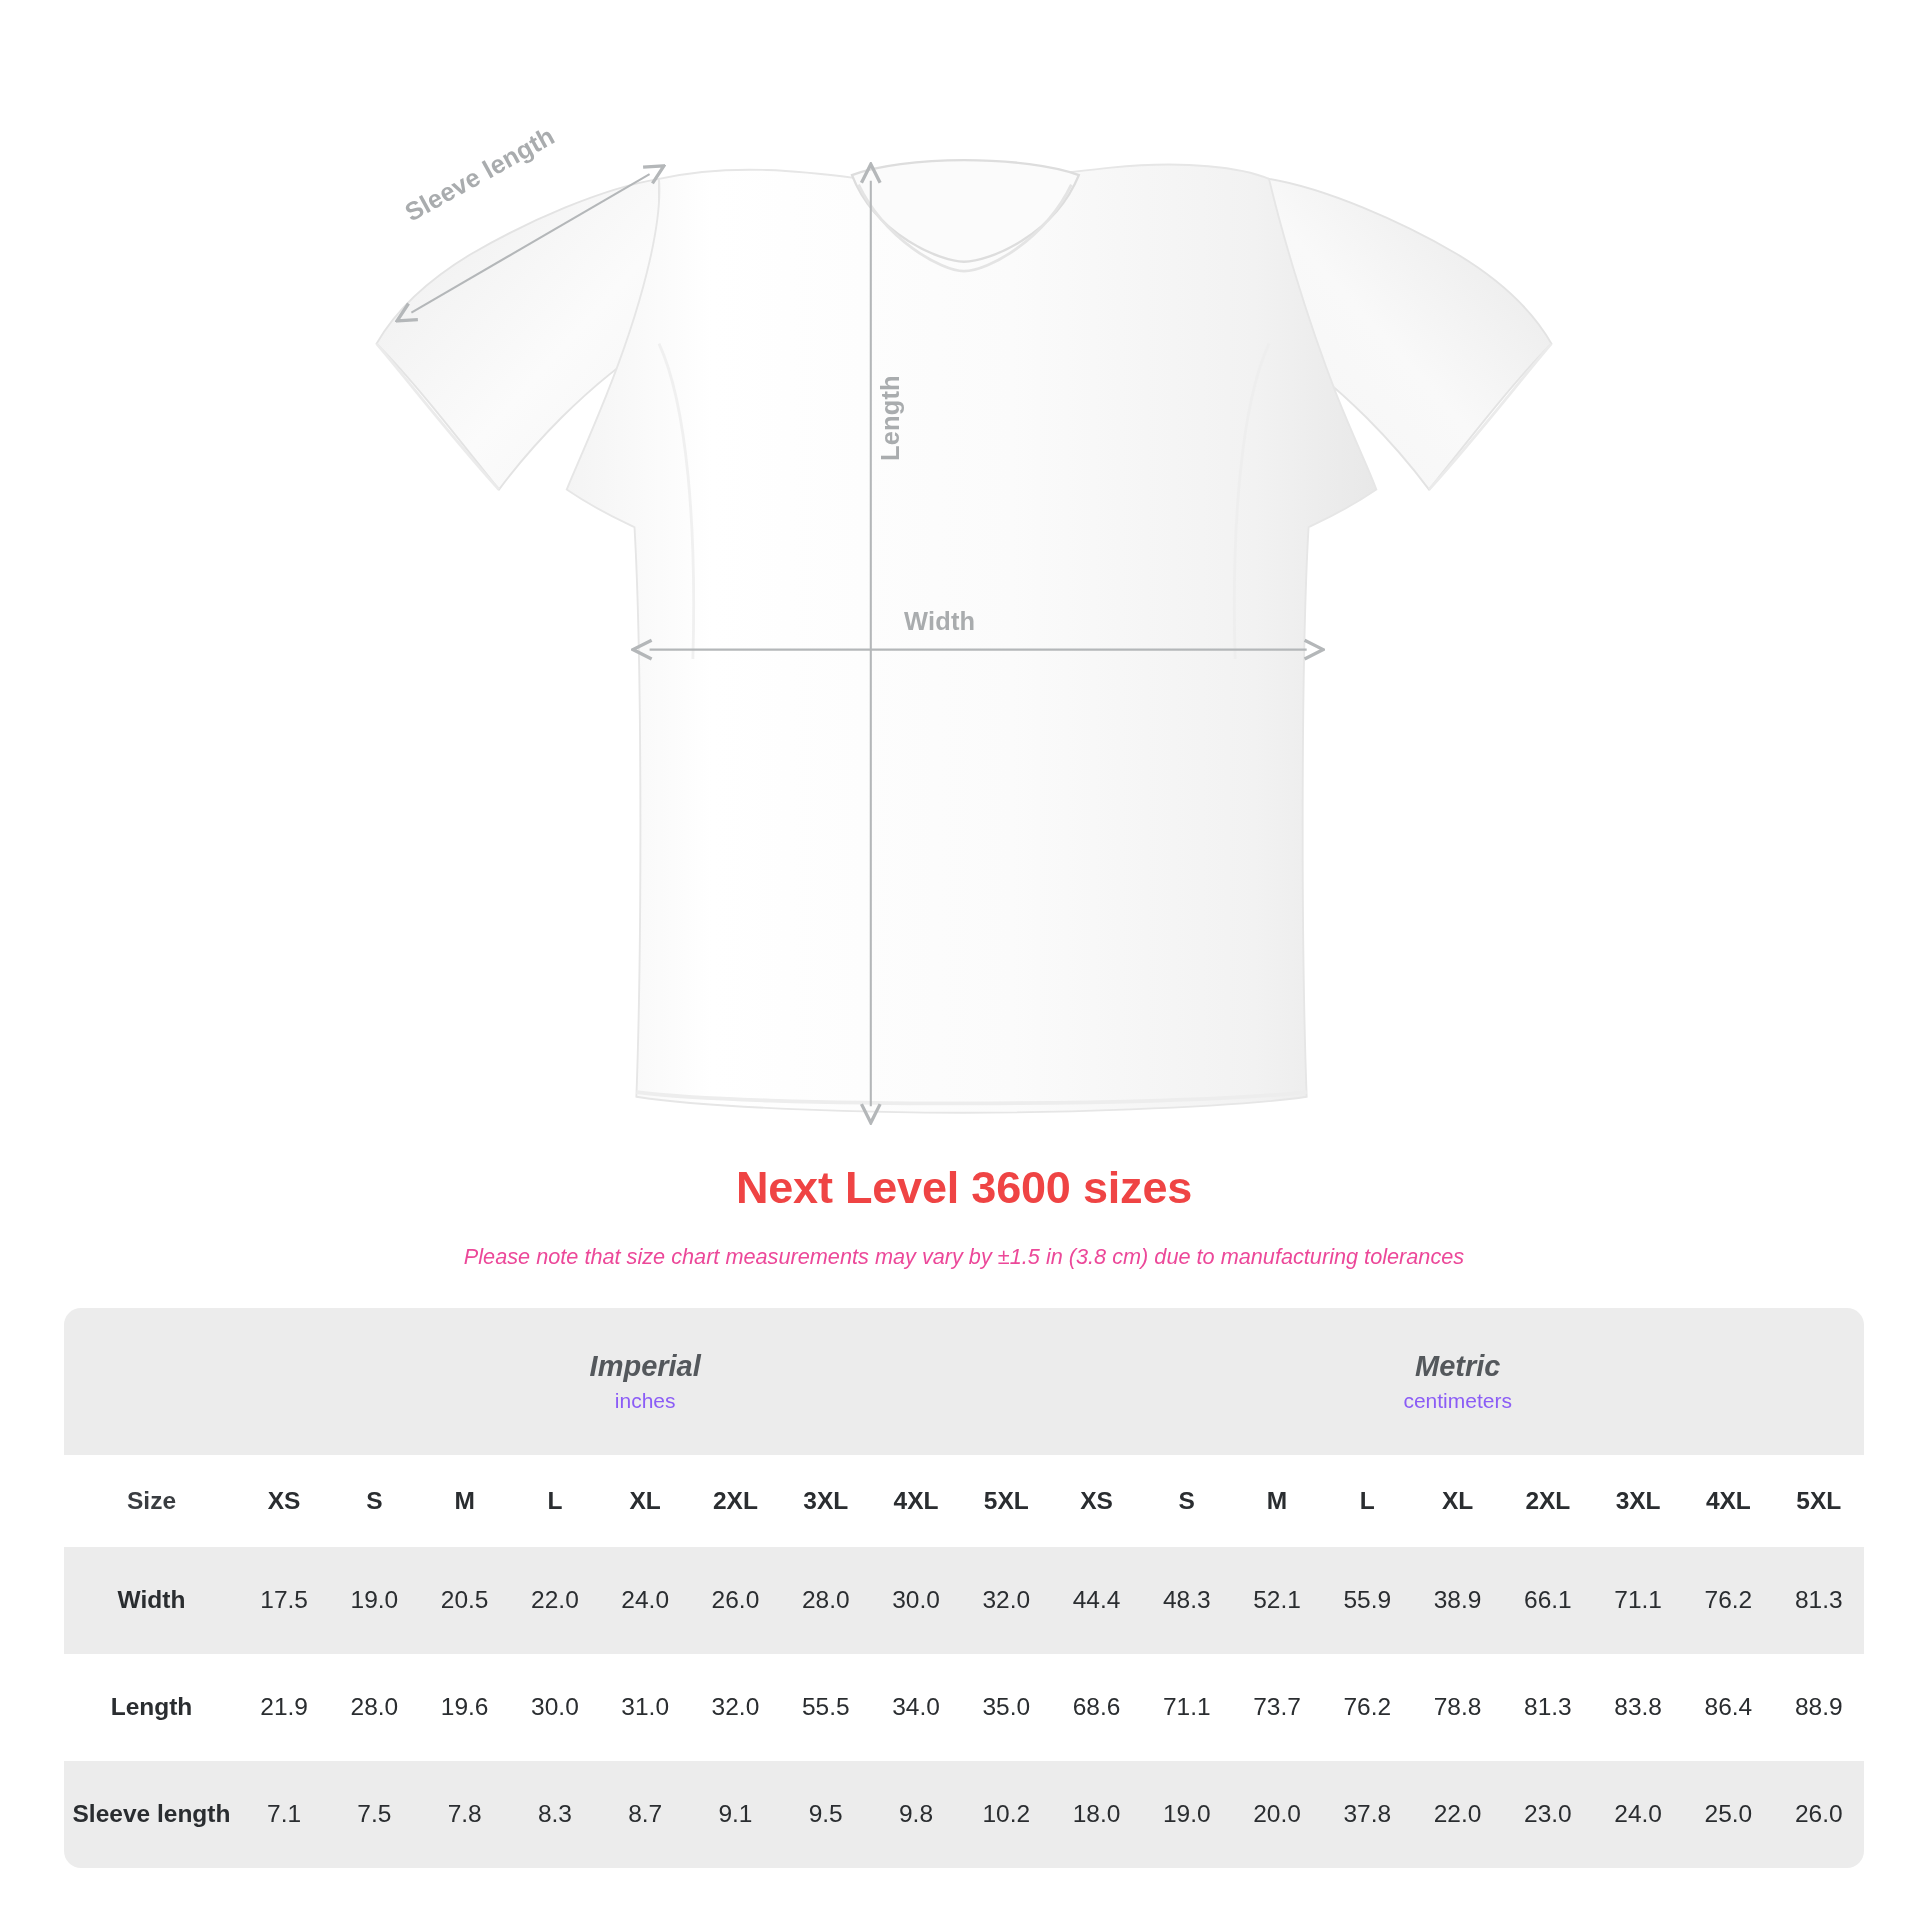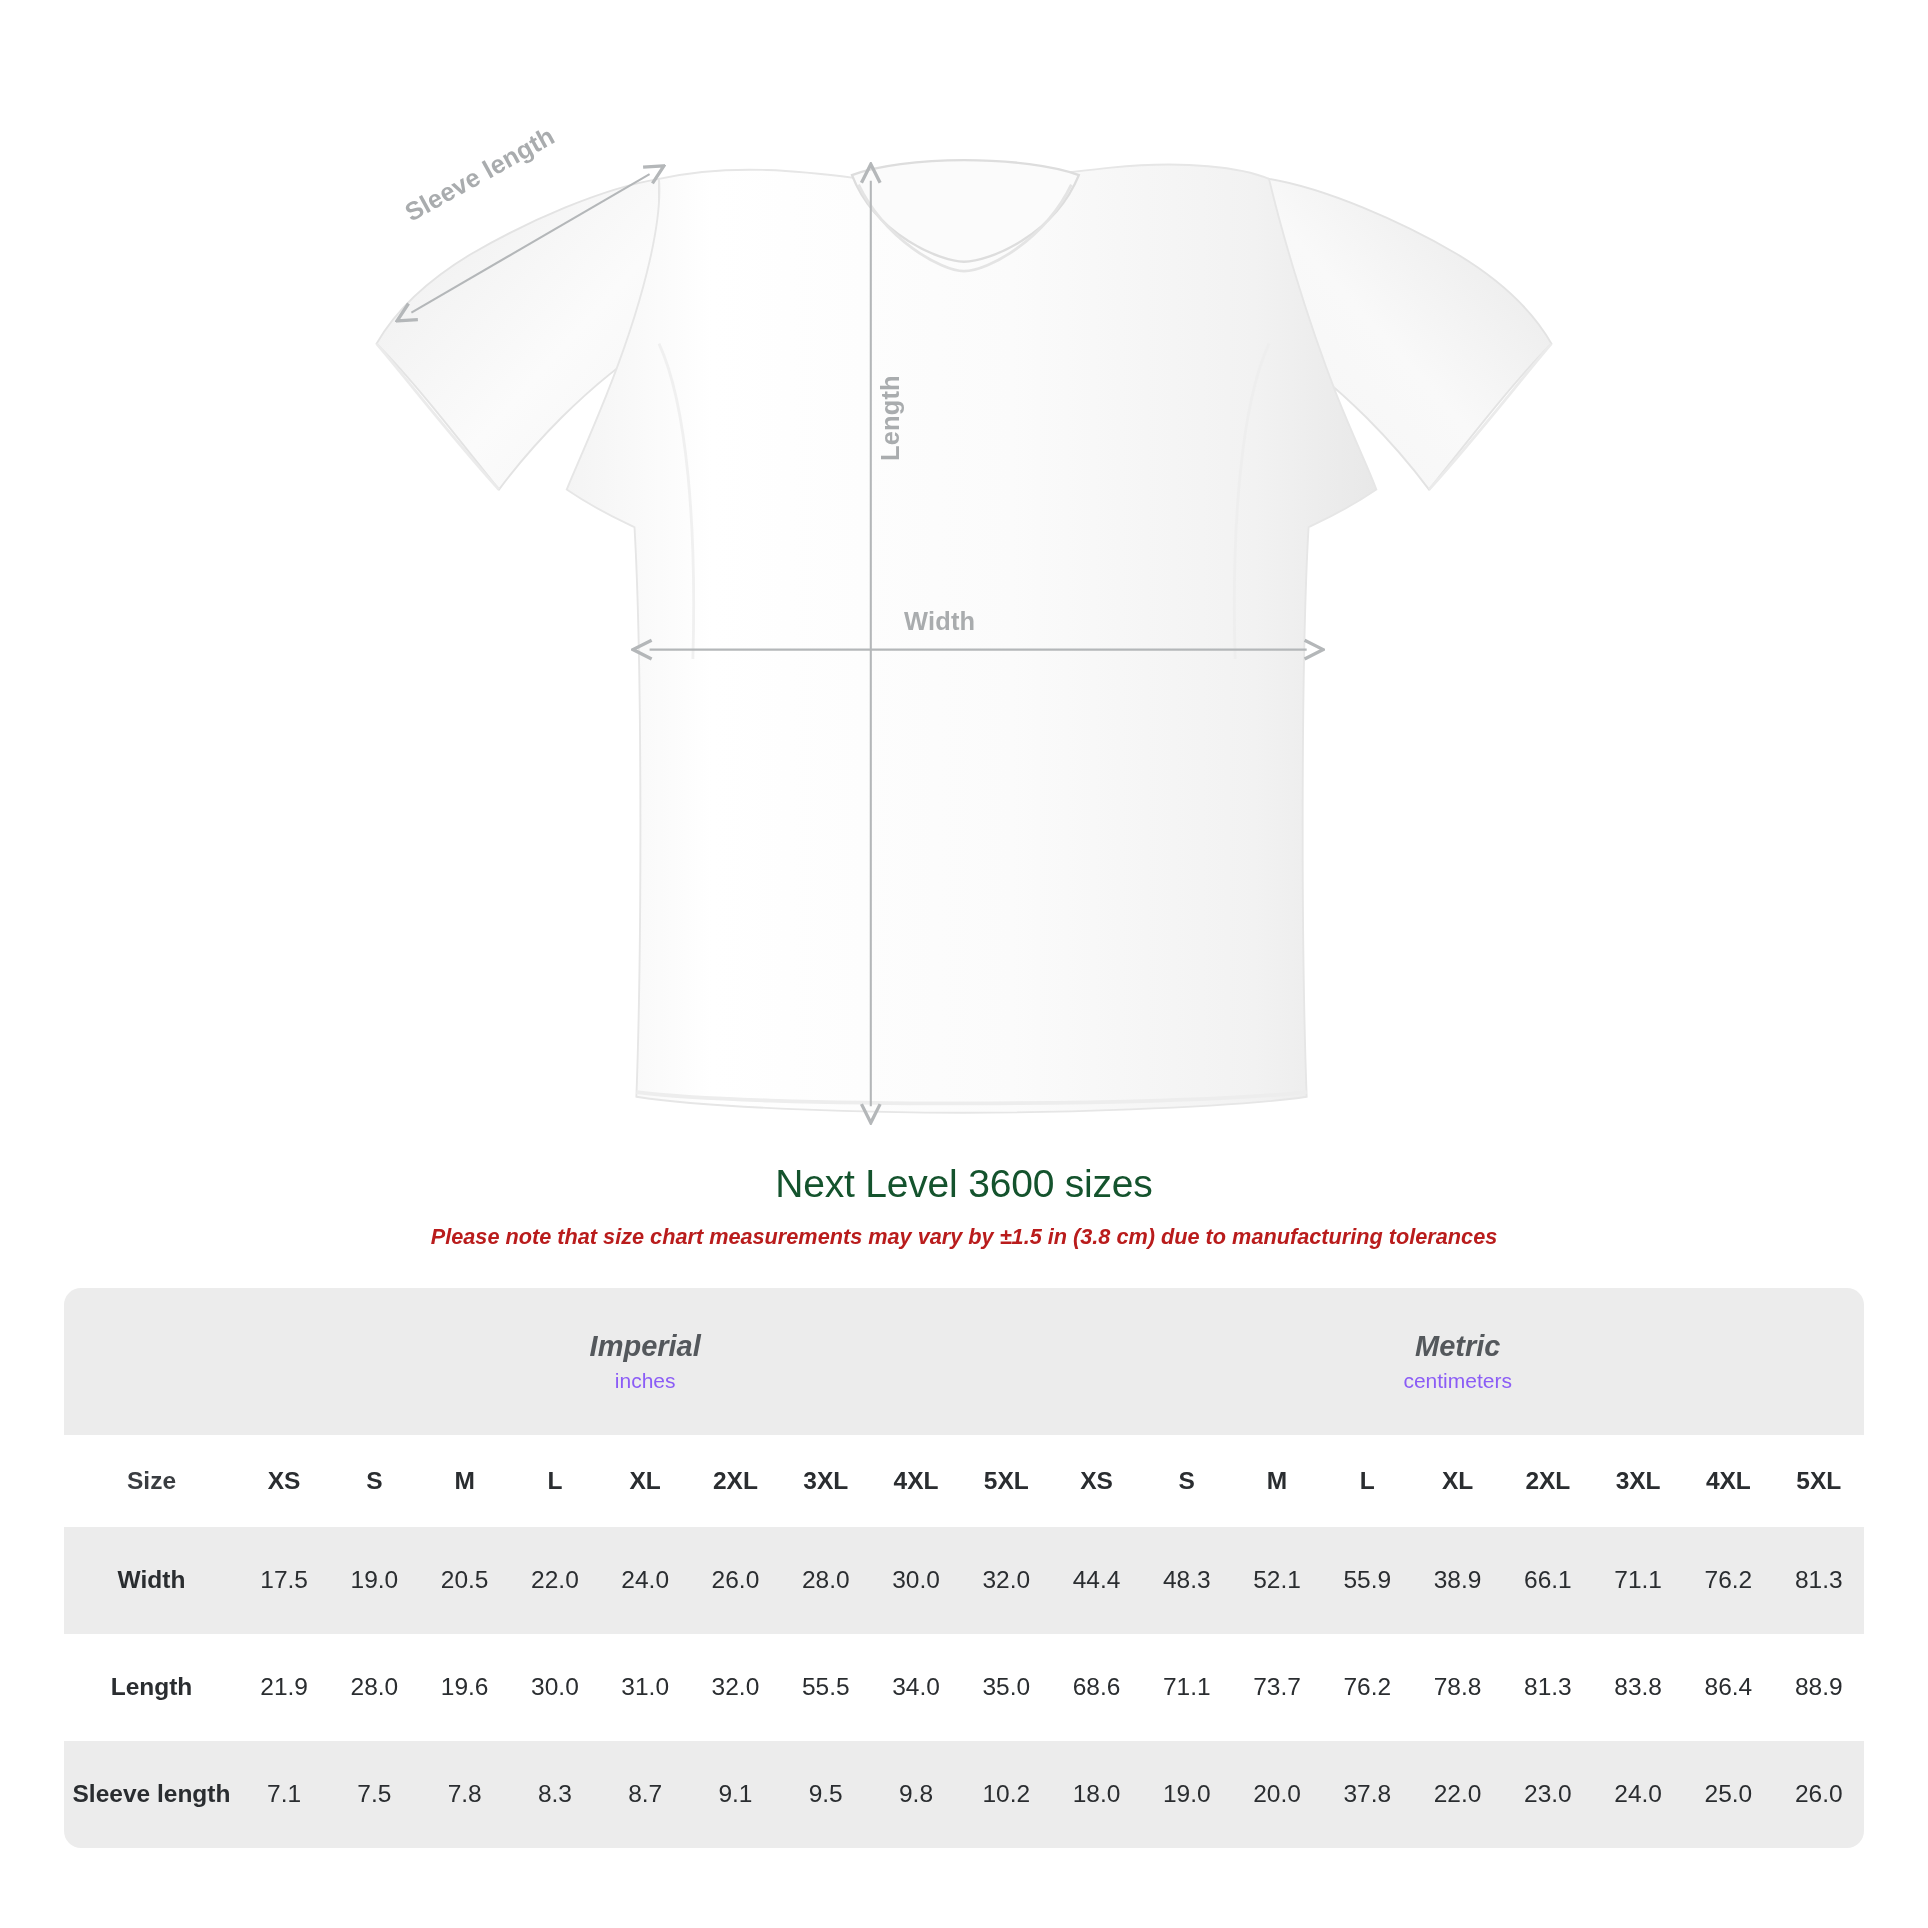--- a/index.html
+++ b/index.html
@@ -60,33 +60,32 @@
     top: 607px;
   }
 
   
   .title-block {
     text-align: center;
     margin-top: 3.8px;
   }
 
   .chart-title {
-    font-size: 39px;
-    font-weight: normal;
-    color: #14532d;
+    font-size: 45px;
+    font-weight: bold;
+    color: #ef4444;
     margin: 0;
     letter-spacing: -0.2px;
   }
 
   .chart-note {
     font-size: 21.7px;
     font-style: italic;
-    color: #b91c1c;
-    margin-top: 18px;
-    font-weight: bold;
+    color: #ec4899;
+    margin-top: 30px;
   }
 
   
   .table-wrap {
     margin: 38px 64px 0 64px;
   }
 
   table.size-table {
     border-collapse: separate;
     border-spacing: 0;

